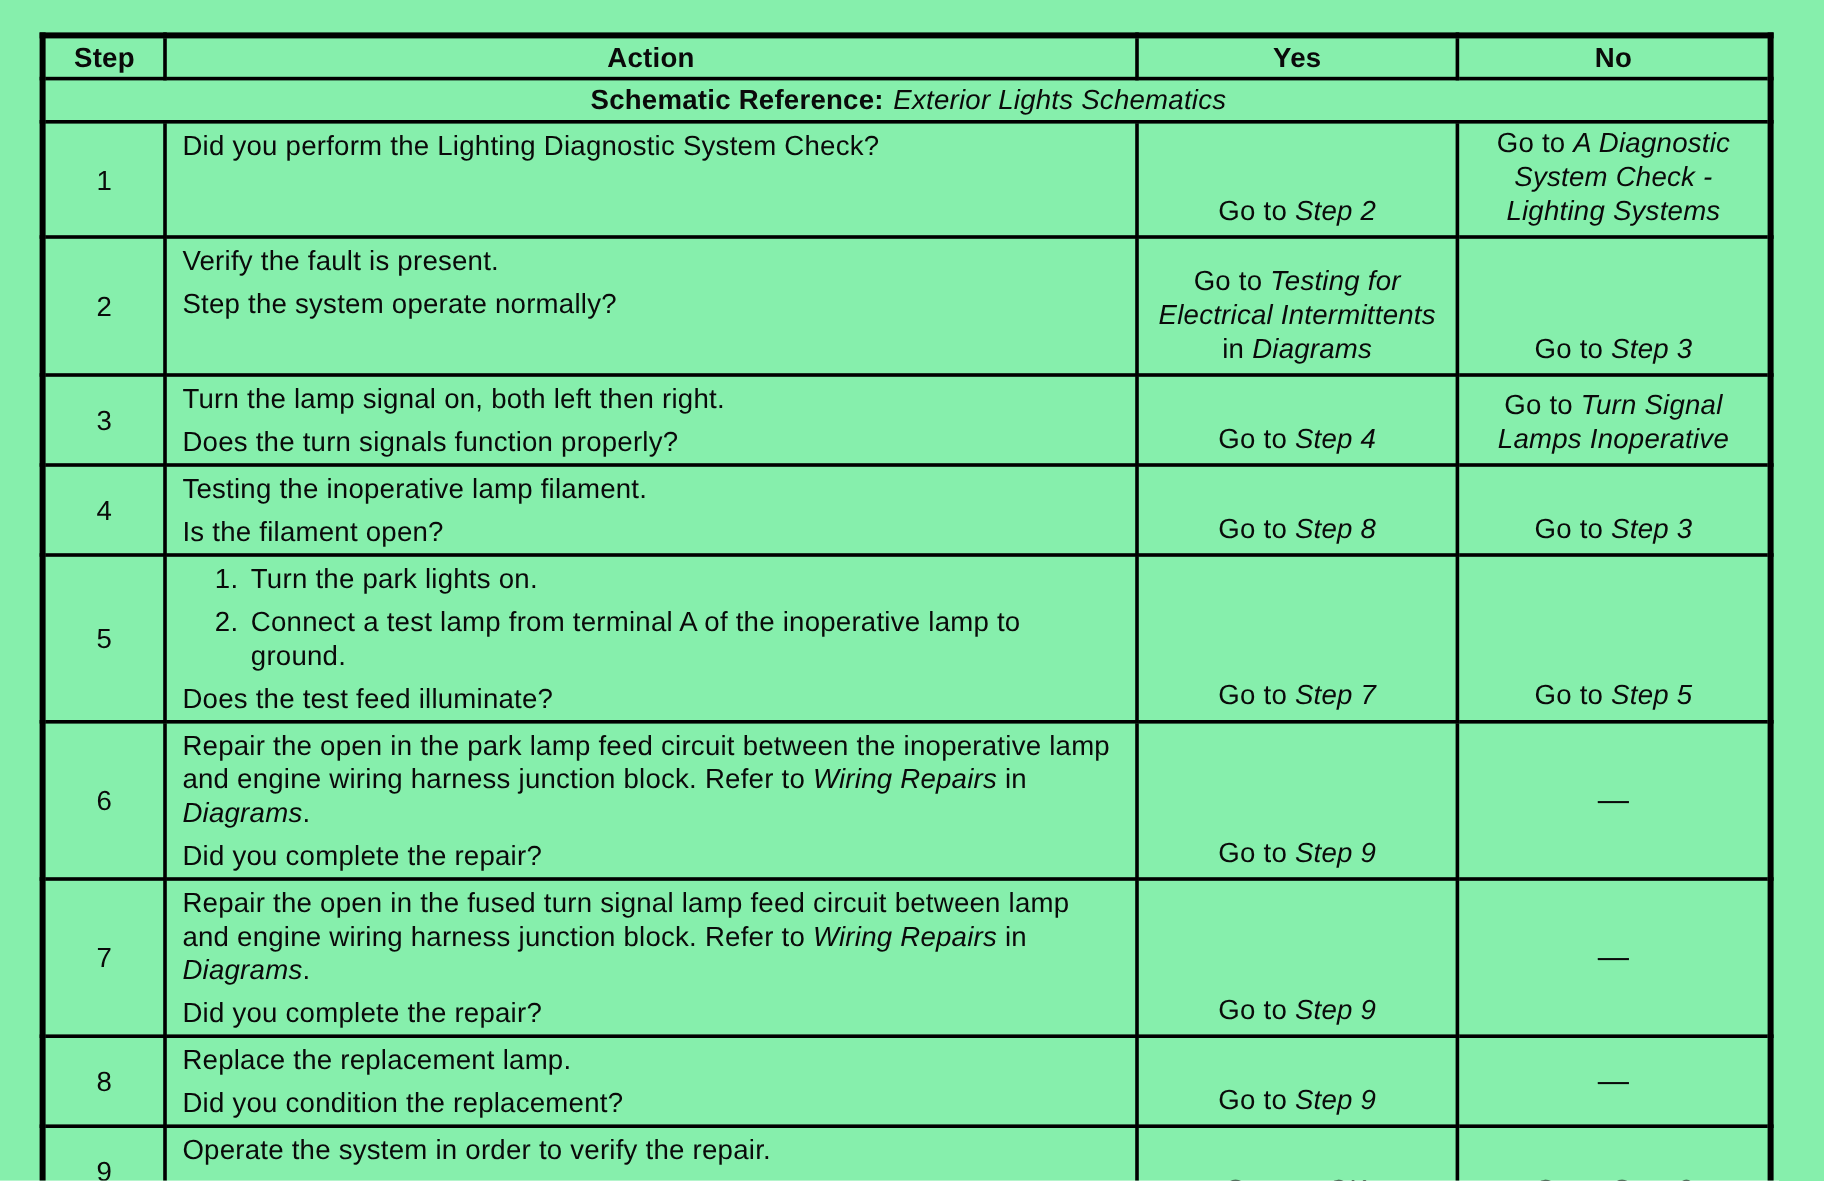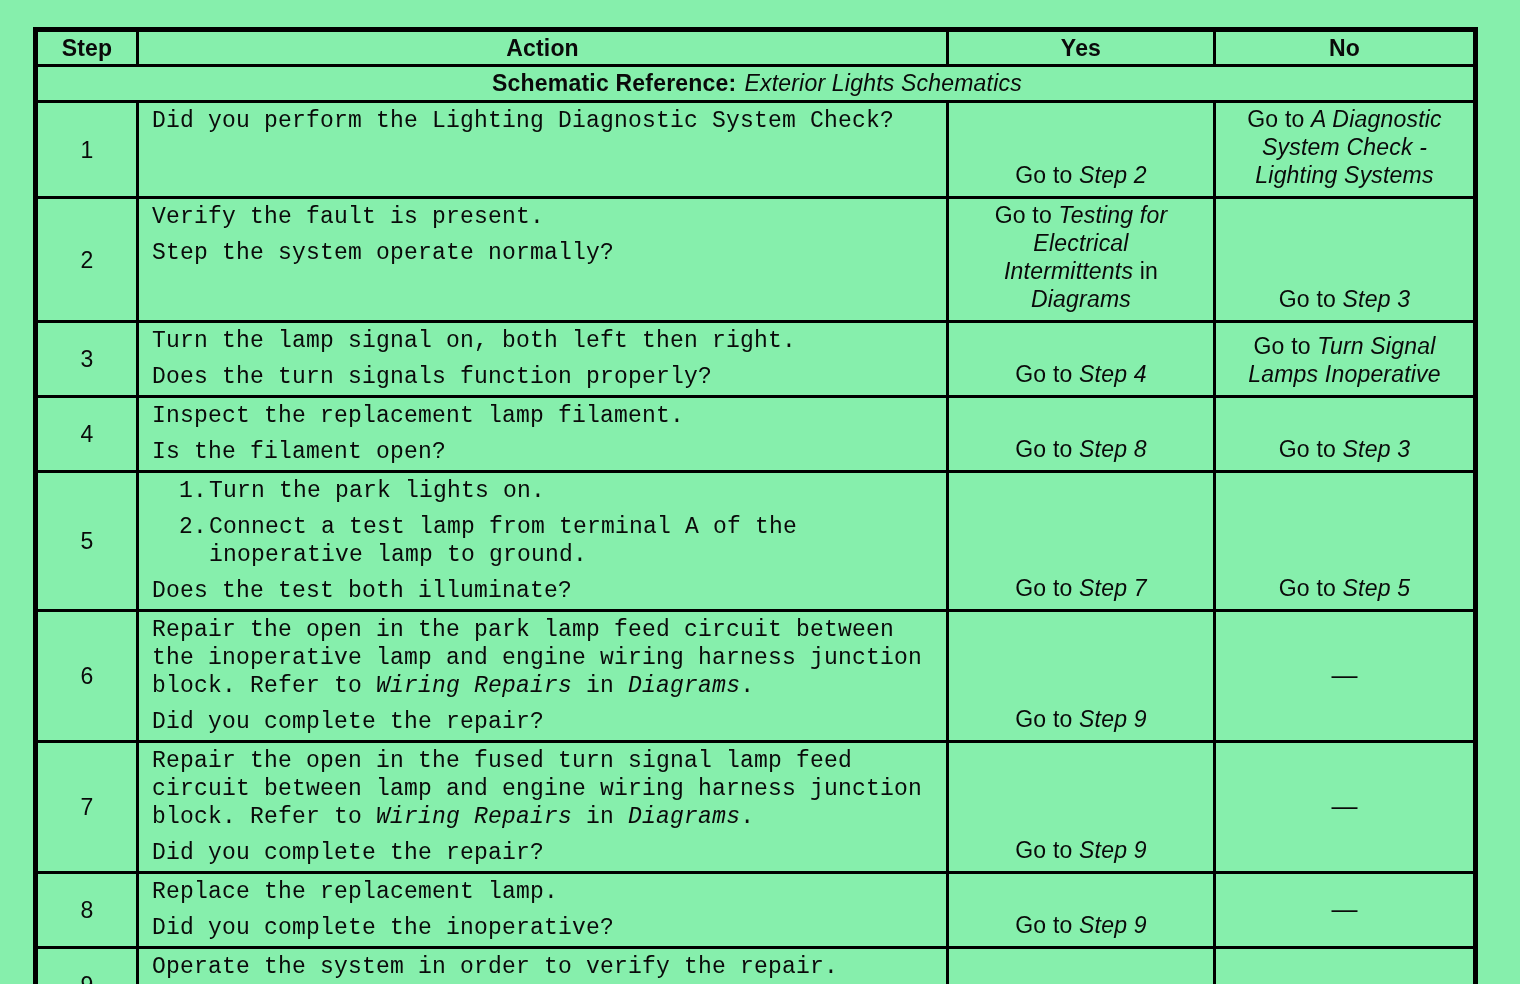--- a/index.html
+++ b/index.html
@@ -38,32 +38,32 @@
     font-weight: bold;
     text-align: center;
     vertical-align: middle;
     padding: 2px 4px;
   }
   td.step {
     text-align: center;
     vertical-align: middle;
     font-size: 23px;
   }
-  td.action { padding: 4px 10px 4px 13px; font-family: Liberation Mono, monospace; }
+  td.action { padding: 4px 10px 4px 13px; }
   td.schem  {
     padding: 2px 10px 3px 13px;
     font-weight: bold;
     vertical-align: middle;
     text-align: center;
   }
   td.schem .i { margin-left: 8px; font-weight: normal; }
   td.ref {
     vertical-align: bottom;
     text-align: center;
-    padding: 2px 20px 7px;
+    padding: 2px 8px 7px;
   }
   td.ref.mid {
     vertical-align: middle;
     padding-bottom: 4px;
     font-size: 26px;
   }
   .i { font-style: italic; }
   .blk + .blk { margin-top: 8px; }
   .li { position: relative; padding-left: 57px; }
   .li .num { position: absolute; left: 27px; }
@@ -115,32 +115,32 @@
           <td class="action">
             <div class="blk"><span>Turn the lamp signal on, both left then right.</span></div>
             <div class="blk"><span>Does the turn signals function properly?</span></div>
           </td>
           <td class="ref"><span>Go to </span><span class="i">Step 4</span></td>
           <td class="ref"><span>Go to </span><span class="i">Turn Signal Lamps Inoperative</span></td>
         </tr>
         <tr style="height: 70px;">
           <td class="step">4</td>
           <td class="action">
-            <div class="blk"><span>Inspect the replacement lamp filament.</span></div>
+            <div class="blk"><span>Testing the inoperative lamp filament.</span></div>
             <div class="blk"><span>Is the filament open?</span></div>
           </td>
           <td class="ref"><span>Go to </span><span class="i">Step 8</span></td>
           <td class="ref"><span>Go to </span><span class="i">Step 3</span></td>
         </tr>
         <tr style="height: 128px;">
           <td class="step">5</td>
           <td class="action">
             <div class="blk li"><span class="num">1.</span><span>Turn the park lights on.</span></div>
             <div class="blk li"><span class="num">2.</span><span>Connect a test lamp from terminal A of the inoperative lamp to ground.</span></div>
-            <div class="blk"><span>Does the test both illuminate?</span></div>
+            <div class="blk"><span>Does the test feed illuminate?</span></div>
           </td>
           <td class="ref"><span>Go to </span><span class="i">Step 7</span></td>
           <td class="ref"><span>Go to </span><span class="i">Step 5</span></td>
         </tr>
         <tr style="height: 120px;">
           <td class="step">6</td>
           <td class="action">
             <div class="blk"><span>Repair the open in the park lamp feed circuit between the inoperative lamp and engine wiring harness junction block. Refer to </span><span class="i">Wiring Repairs</span><span> in </span><span class="i">Diagrams</span><span>.</span></div>
             <div class="blk"><span>Did you complete the repair?</span></div>
           </td>
@@ -153,21 +153,21 @@
             <div class="blk"><span>Repair the open in the fused turn signal lamp feed circuit between lamp and engine wiring harness junction block. Refer to </span><span class="i">Wiring Repairs</span><span> in </span><span class="i">Diagrams</span><span>.</span></div>
             <div class="blk"><span>Did you complete the repair?</span></div>
           </td>
           <td class="ref"><span>Go to </span><span class="i">Step 9</span></td>
           <td class="ref mid"><span>—</span></td>
         </tr>
         <tr style="height: 70px;">
           <td class="step">8</td>
           <td class="action">
             <div class="blk"><span>Replace the replacement lamp.</span></div>
-            <div class="blk"><span>Did you complete the inoperative?</span></div>
+            <div class="blk"><span>Did you condition the replacement?</span></div>
           </td>
           <td class="ref"><span>Go to </span><span class="i">Step 9</span></td>
           <td class="ref mid"><span>—</span></td>
         </tr>
         <tr style="height: 64px;">
           <td class="step">9</td>
           <td class="action">
             <div class="blk"><span>Operate the system in order to verify the repair.</span></div>
             <div class="blk"><span>Did you correct the condition?</span></div>
           </td>

